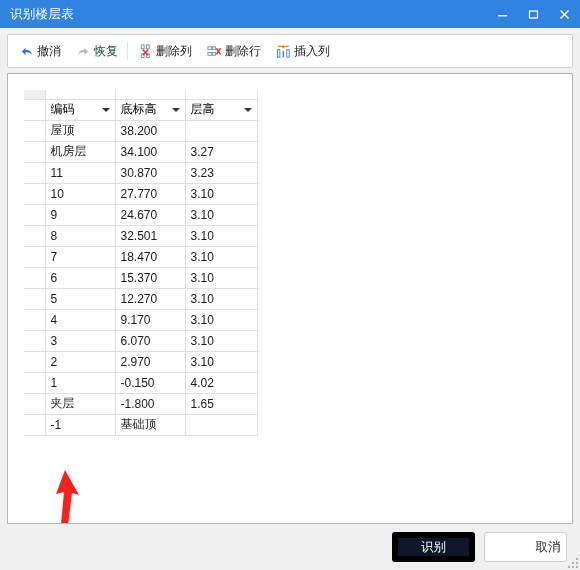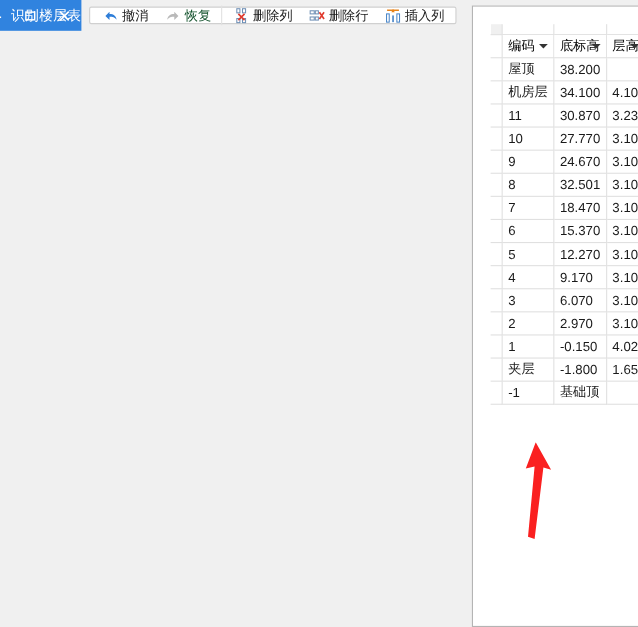--- a/index.html
+++ b/index.html
@@ -18,21 +18,21 @@
   }
 
   
   .window {
     position: absolute;
     left: 0; top: 0;
     width: 580px;
     height: 570px;
     background: #f0f0f0;
     display: flex;
-    flex-direction: row;
+    flex-direction: column;
   }
 
   
   .titlebar {
     height: 28px;
     background: #3083df;
     display: flex;
     align-items: center;
     flex: 0 0 28px;
     position: relative;
@@ -63,21 +63,21 @@
     cursor: default;
   }
   .tb-btn svg { display: block; }
 
   
   .toolbar-wrap {
     flex: 0 0 auto;
     padding: 6px 7px 0 7px;
   }
   .toolbar {
-    height: 16px;
+    height: 34px;
     background: #ffffff;
     border: 1px solid #d0d0d0;
     border-radius: 2px;
     display: flex;
     align-items: center;
     padding: 0 3px;
     box-sizing: border-box;
   }
   .tool-btn {
     display: flex;
@@ -225,22 +225,22 @@
     border-radius: 3px;
     font-size: 12.5px;
     display: inline-flex;
     align-items: center;
     justify-content: center;
     cursor: default;
     box-sizing: border-box;
     margin-left: 9px;
   }
   .btn-primary {
-    background: #ec4899;
-    border: 1px solid #000000;
+    background: #0f172a;
+    border: 6px solid #000000;
     color: #ffffff;
   }
   .btn-secondary {
     background: #ffffff;
     border: 1px solid #cfcfcf;
     color: #1a1a1a;
     padding-left: 45px;
   }
 
   .resize-grip {
@@ -385,21 +385,21 @@
           <tr>
             <td class="rowhdr"></td>
             <td>屋顶</td>
             <td>38.200</td>
             <td></td>
           </tr>
           <tr>
             <td class="rowhdr"></td>
             <td>机房层</td>
             <td>34.100</td>
-            <td>4.10</td>
+            <td>3.27</td>
           </tr>
           <tr>
             <td class="rowhdr"></td>
             <td>11</td>
             <td>30.870</td>
             <td>3.23</td>
           </tr>
           <tr>
             <td class="rowhdr"></td>
             <td>10</td>

